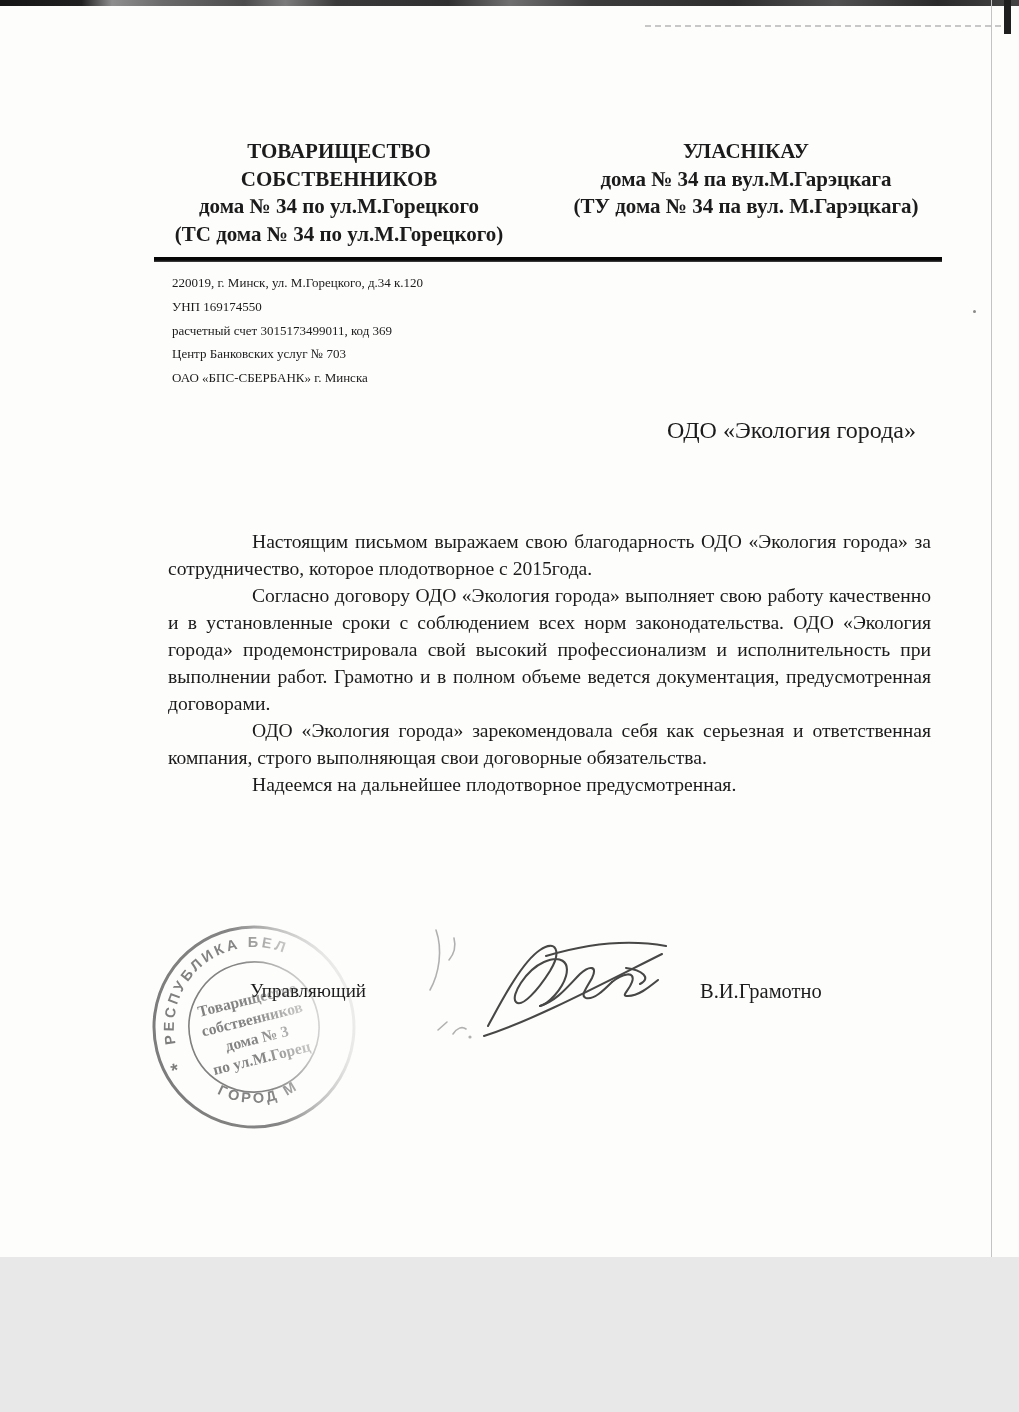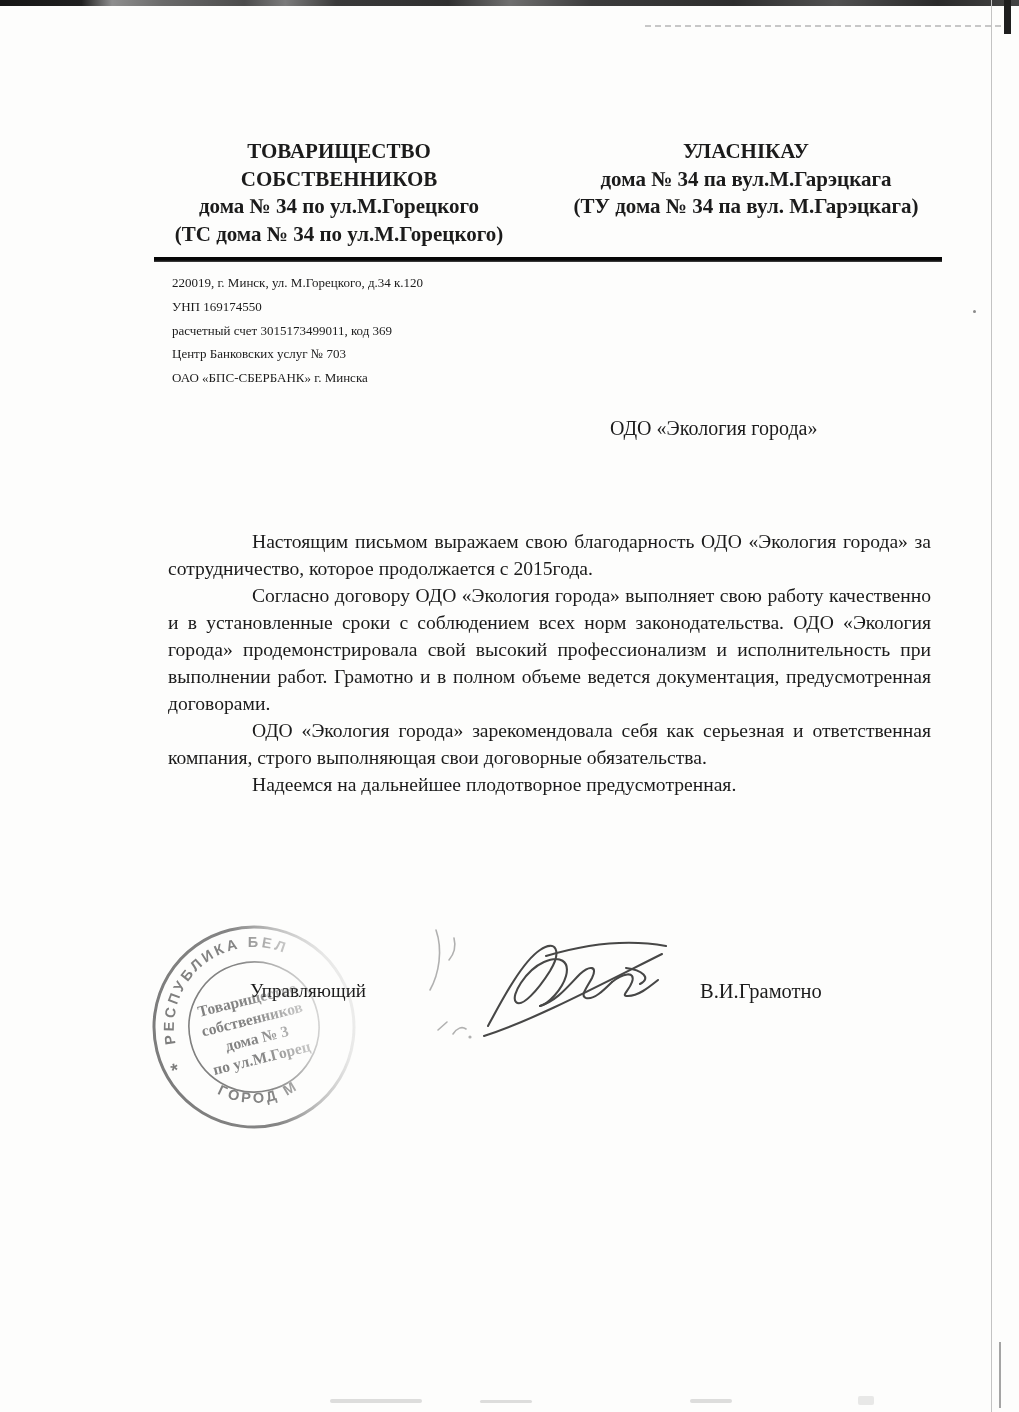--- a/index.html
+++ b/index.html
@@ -1,18 +1,18 @@
 <!DOCTYPE html>
 <html><head>
 <meta charset="utf-8">
 <style>
   html,body{margin:0;padding:0;background:#e8e8e8;}
   .page{
     position:relative;
-    width:1019px;height:1412px;
+    width:1019px;height:1257px;
     margin:0 auto;
     background:#fdfdfc;
     overflow:hidden;
     font-family:"Liberation Serif", serif;
     color:#1b1b1b;
   }
   
   .top-scan-line{
     position:absolute;left:0;top:0;width:100%;height:6px;
     background:linear-gradient(90deg,
@@ -52,21 +52,21 @@
   .field-line{
     display:inline-block;height:.85em;margin:0 7px;
     border-bottom:1.7px solid #3e3e3e;vertical-align:baseline;
   }
   .fl-outnum{width:112px;}
   .fl-outdate{width:158px;}
   .fl-innum{width:120px;}
   .fl-indate{width:165px;box-shadow:6px 4px 0 -2.2px rgba(90,90,90,.75);}
   .addressee{
     position:absolute;left:610px;top:417px;width:306px;
-    text-align:left;font-size:20px;
+    text-align:right;font-size:24px;
   }
 
   
   .body-text{
     position:absolute;left:168px;top:528px;width:763px;
     font-size:19.6px;line-height:27px;text-align:justify;
   }
   .body-text p{margin:0;text-indent:84px;}
 
   
@@ -113,21 +113,21 @@
     <div>УНП 169174550</div>
     <div>расчетный счет 3015173499011,  код 369</div>
     <div>Центр Банковских услуг №  703</div>
     <div>ОАО «БПС-СБЕРБАНК»  г. Минска</div>
   </div>
 
 
   <div class="addressee">ОДО «Экология города»</div>
 
   <main class="body-text">
-    <p>Настоящим письмом выражаем свою благодарность ОДО «Экология города» за сотрудничество, которое продолжается с 2015года.</p>
+    <p>Настоящим письмом выражаем свою благодарность ОДО «Экология города» за сотрудничество, которое плодотворное с 2015года.</p>
     <p>Согласно договору ОДО «Экология города» выполняет свою работу качественно и в установленные сроки с соблюдением всех норм законодательства. ОДО «Экология города» продемонстрировала свой высокий профессионализм и исполнительность при выполнении работ. Грамотно и в полном объеме ведется документация, предусмотренная договорами.</p>
     <p>ОДО «Экология города» зарекомендовала себя как серьезная и ответственная компания, строго выполняющая свои договорные обязательства.</p>
     <p>Надеемся на дальнейшее плодотворное предусмотренная.</p>
   </main>
 
   <div class="signoff-title">Управляющий</div>
   <div class="signoff-name">В.И.Грамотно</div>
 
   <svg class="signature-svg" width="200" height="120" viewBox="0 0 200 120" fill="none" stroke="#2e2e2e" stroke-width="2.1" stroke-linecap="round" opacity="0.88">
     <path d="M 12 100 C 26 74 46 36 64 24 C 80 13 86 25 74 45 C 62 64 46 82 40 76 C 34 70 50 44 68 36 C 84 29 94 35 90 50 C 86 64 72 78 64 80"></path>

